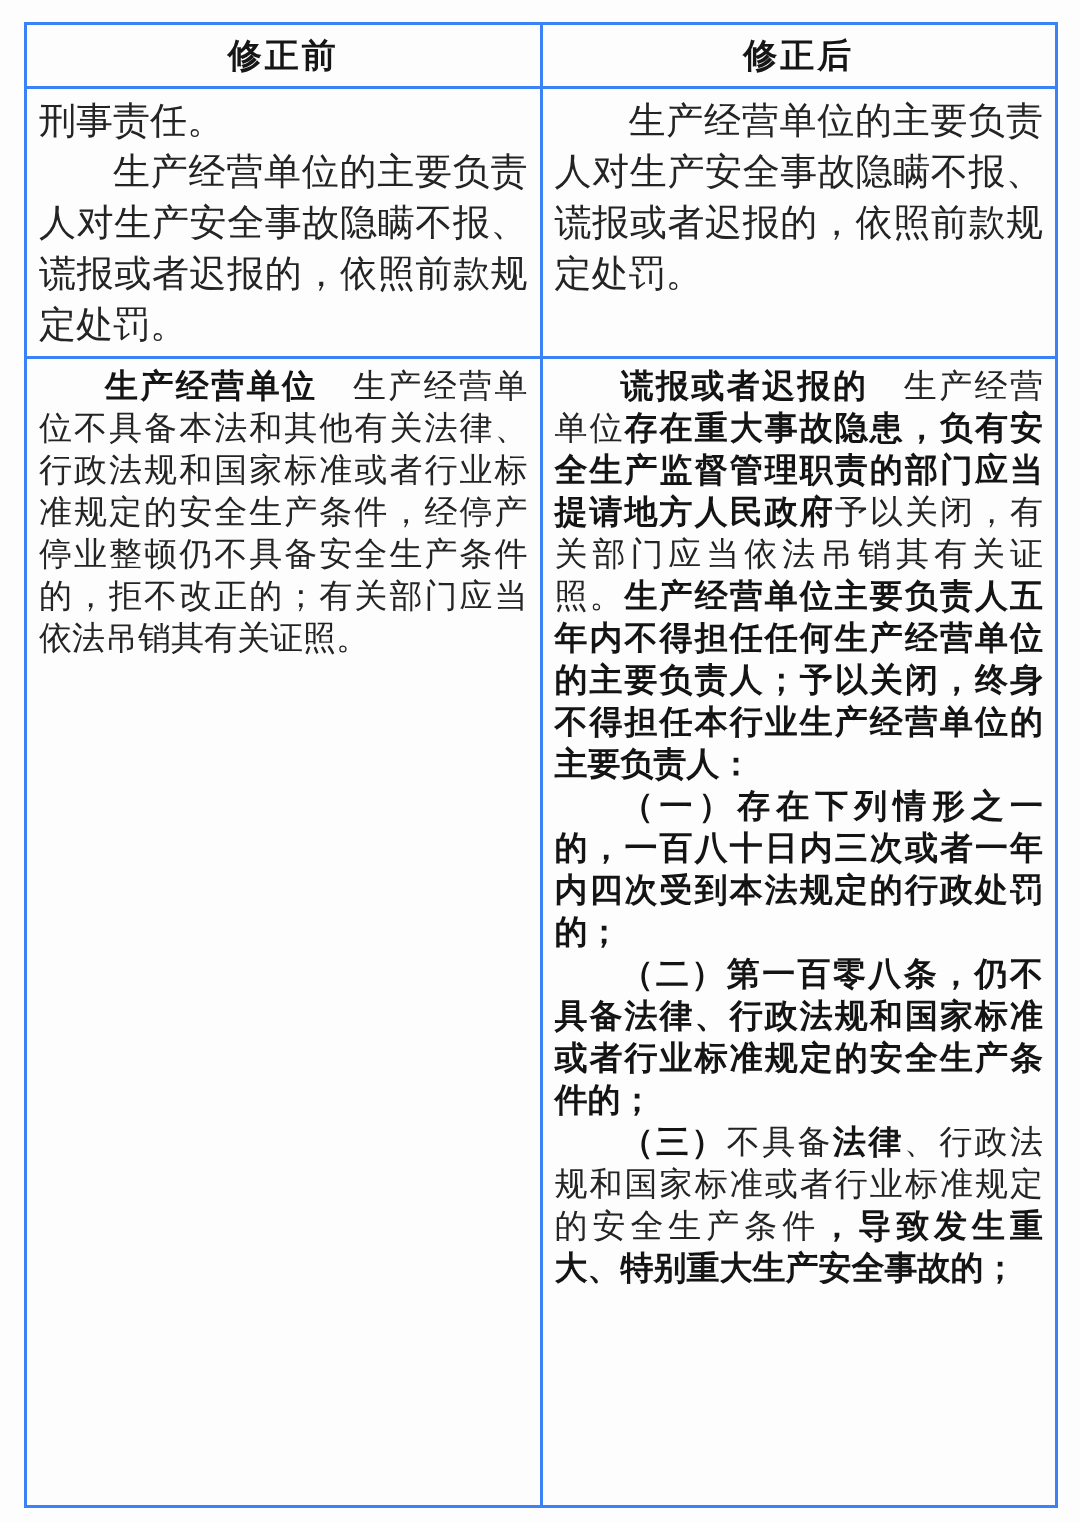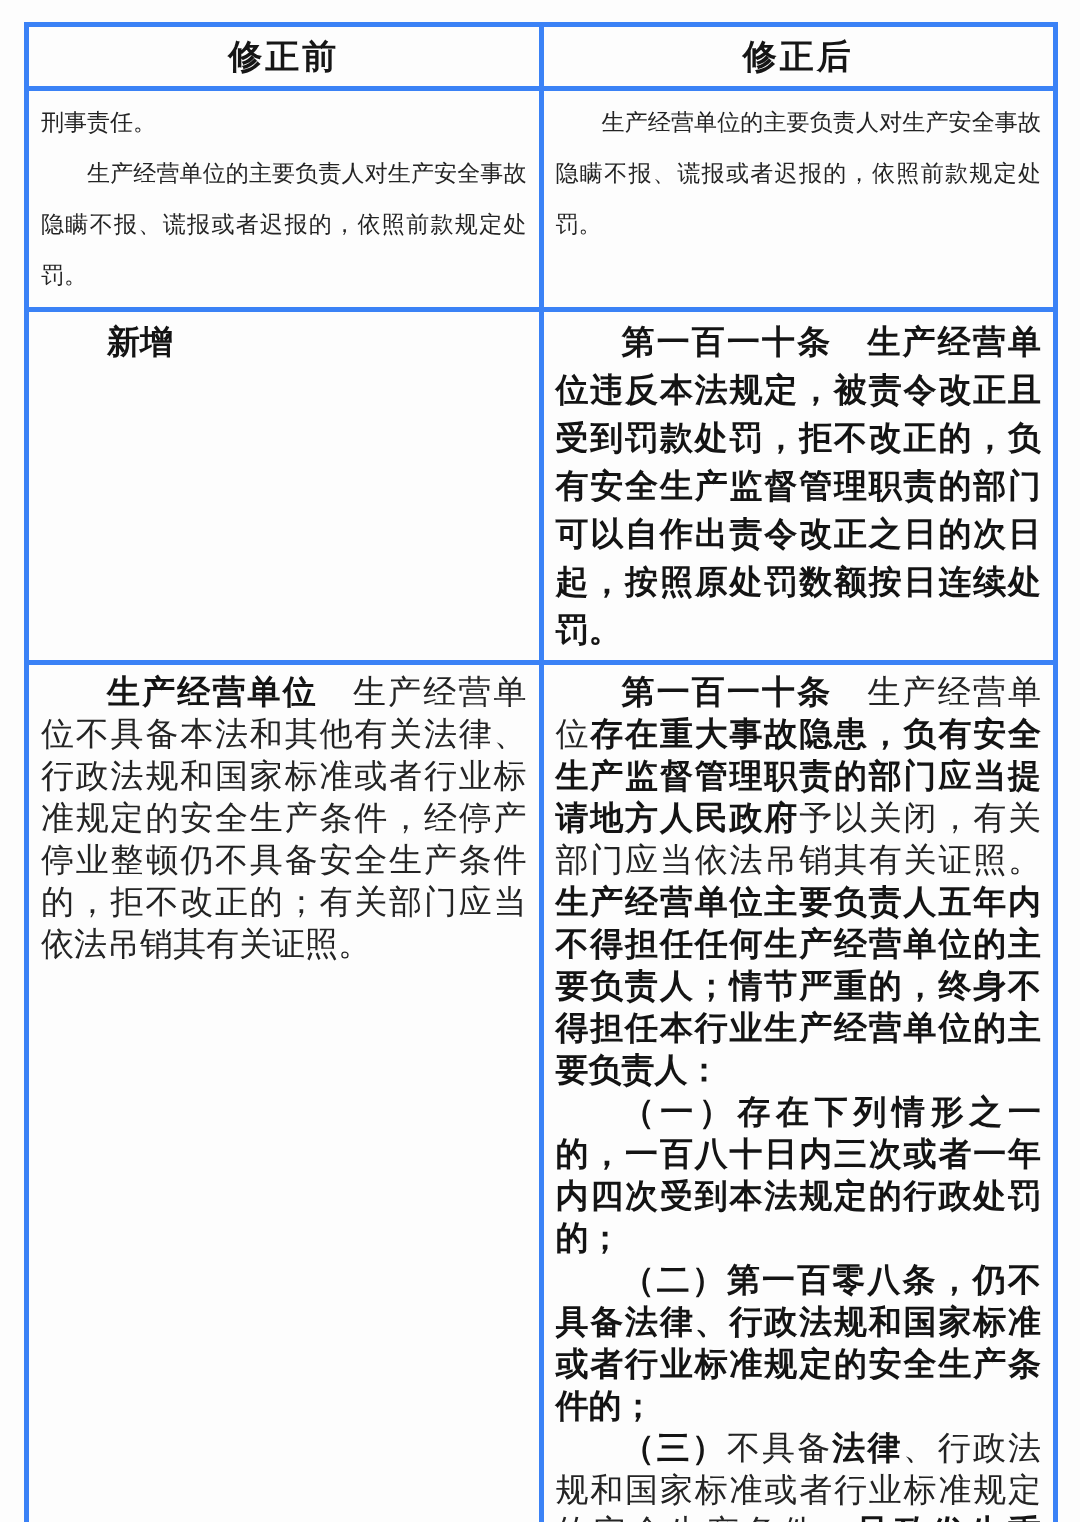--- a/index.html
+++ b/index.html
@@ -21,40 +21,40 @@
     left: 24px;
     top: 22px;
     width: 1034px;
     height: 1486px;
     border-collapse: collapse;
     table-layout: fixed;
     background: #fdfdfd;
   }
   .law-table th,
   .law-table td {
-    border: 5px solid #3b82f6;
+    border: 3px solid #3b82f6;
     width: 50%;
     vertical-align: top;
     padding: 6px 12px 6px 12px;
     box-sizing: border-box;
   }
   .law-table thead tr { height: 64px; }
   .law-table th {
     vertical-align: middle;
     text-align: center;
     font-family: "Liberation Sans", sans-serif;
     font-weight: 700;
     font-size: 34px;
     letter-spacing: 3px;
     padding: 0;
     color: #161616;
   }
   tr.row-1 { height: 206px; }
   tr.row-2 { height: 282px; }
-  tr.row-1 td { font-size: 23px; line-height: 51px; }
+  tr.row-1 td { font-size: 37px; line-height: 51px; }
   tr.row-2 td { font-size: 33px; line-height: 48px; }
   tr.row-3 td { font-size: 33px; line-height: 42px; }
   .para {
     margin: 0;
     text-align: justify;
     text-justify: inter-ideograph;
   }
   .para.indent { text-indent: 2em; }
   .run-light {
     font-family: "Liberation Serif", serif;
@@ -81,34 +81,26 @@
     <tbody id="table-body">
         <tr class="row-1">
           <td>
             <p class="para"><span class="run-light">刑事责任。</span></p>
             <p class="para indent"><span class="run-light">生产经营单位的主要负责人对生产安全事故隐瞒不报、谎报或者迟报的，依照前款规定处罚。</span></p>
           </td>
           <td>
             <p class="para indent"><span class="run-light">生产经营单位的主要负责人对生产安全事故隐瞒不报、谎报或者迟报的，依照前款规定处罚。</span></p>
           </td>
         </tr>
-        <tr class="row-2">
-          <td>
-            <p class="para indent"><span class="run-bold">新增</span></p>
-          </td>
-          <td>
-            <p class="para indent"><span class="run-bold">第一百一十条　生产经营单位违反本法规定，被责令改正且受到罚款处罚，拒不改正的，负有安全生产监督管理职责的部门可以自作出责令改正之日的次日起，按照原处罚数额按日连续处罚。</span></p>
-          </td>
-        </tr>
         <tr class="row-3">
           <td>
             <p class="para indent"><span class="run-bold">生产经营单位</span><span class="run-light">　生产经营单位不具备本法和其他有关法律、行政法规和国家标准或者行业标准规定的安全生产条件，经停产停业整顿仍不具备安全生产条件的，拒不改正的；有关部门应当依法吊销其有关证照。</span></p>
           </td>
           <td>
-            <p class="para indent"><span class="run-bold">第一百一十条</span><span class="run-light">　生产经营单位</span><span class="run-bold">存在重大事故隐患，负有安全生产监督管理职责的部门应当提请地方人民政府</span><span class="run-light">予以关闭，有关部门应当依法吊销其有关证照。</span><span class="run-bold">生产经营单位主要负责人五年内不得担任任何生产经营单位的主要负责人；情节严重的，终身不得担任本行业生产经营单位的主要负责人：</span></p>
+            <p class="para indent"><span class="run-bold">谎报或者迟报的</span><span class="run-light">　生产经营单位</span><span class="run-bold">存在重大事故隐患，负有安全生产监督管理职责的部门应当提请地方人民政府</span><span class="run-light">予以关闭，有关部门应当依法吊销其有关证照。</span><span class="run-bold">生产经营单位主要负责人五年内不得担任任何生产经营单位的主要负责人；予以关闭，终身不得担任本行业生产经营单位的主要负责人：</span></p>
             <p class="para indent"><span class="run-bold">（一）存在下列情形之一的，一百八十日内三次或者一年内四次受到本法规定的行政处罚的；</span></p>
             <p class="para indent"><span class="run-bold">（二）第一百零八条，仍不具备法律、行政法规和国家标准或者行业标准规定的安全生产条件的；</span></p>
             <p class="para indent"><span class="run-bold">（三）</span><span class="run-light">不具备</span><span class="run-bold">法律</span><span class="run-light">、行政法规和国家标准或者行业标准规定的安全生产条件</span><span class="run-bold">，导致发生重大、特别重大生产安全事故的；</span></p>
           </td>
         </tr>
       </tbody>
   </table>
 </div>
 
 </body></html>

